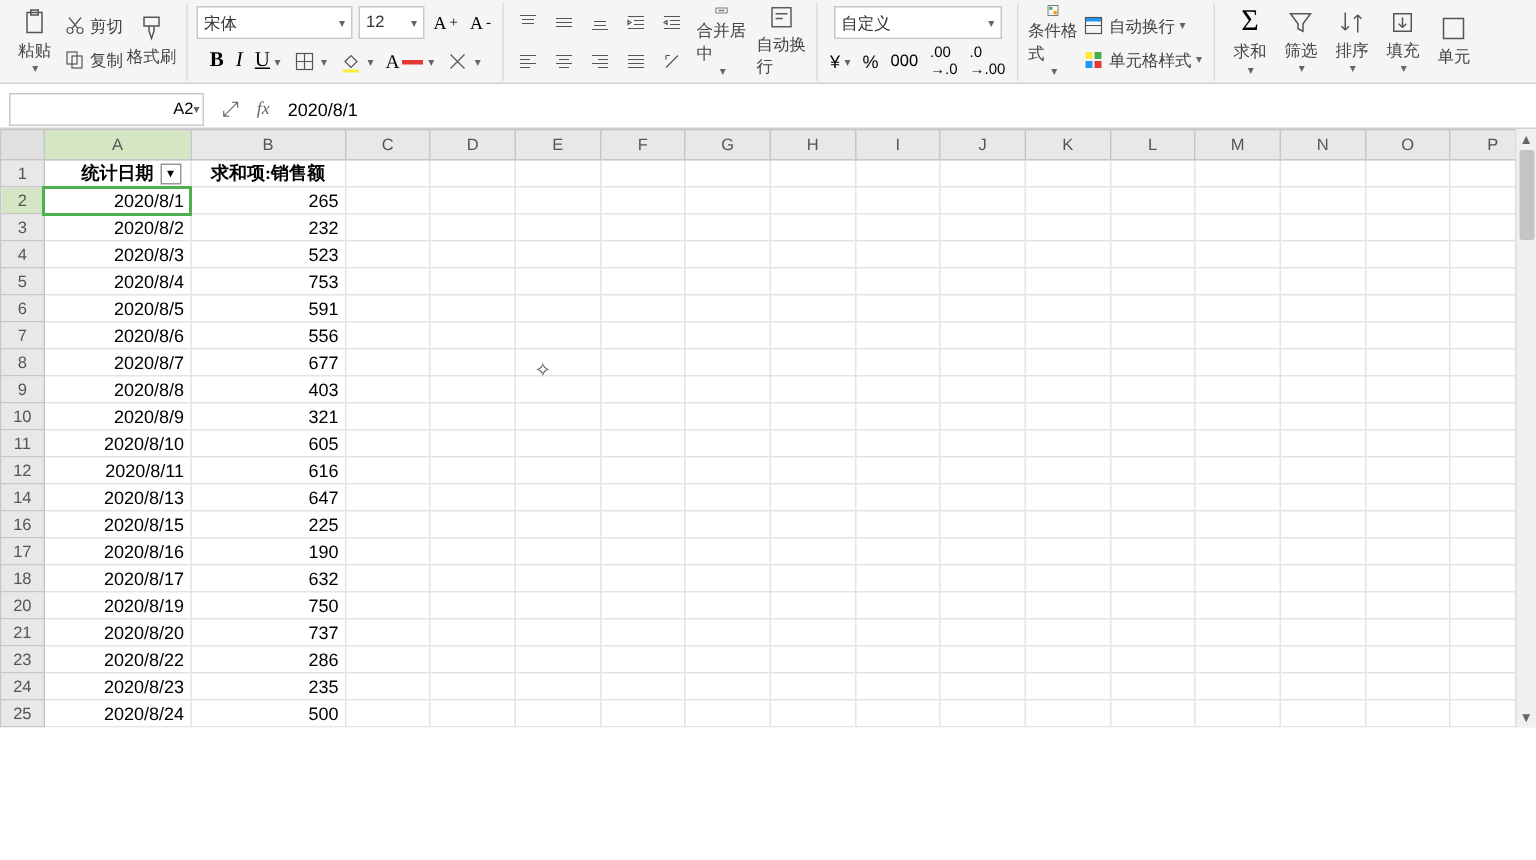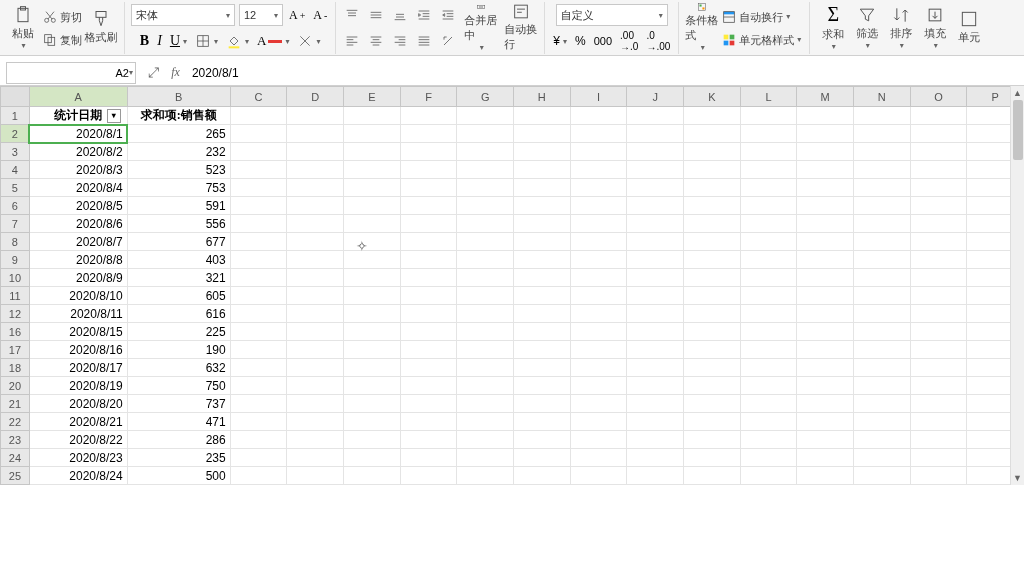--- a/index.html
+++ b/index.html
@@ -581,20 +581,39 @@
           <td></td>
           <td></td>
           <td></td>
           <td></td>
           <td></td>
           <td></td>
           <td></td>
           <td></td>
         </tr>
         <tr>
+          <td class="rowhdr">14</td>
+          <td class="date">2020/8/13</td>
+          <td>647</td>
+          <td></td>
+          <td></td>
+          <td></td>
+          <td></td>
+          <td></td>
+          <td></td>
+          <td></td>
+          <td></td>
+          <td></td>
+          <td></td>
+          <td></td>
+          <td></td>
+          <td></td>
+          <td></td>
+        </tr>
+        <tr>
           <td class="rowhdr">16</td>
           <td class="date">2020/8/15</td>
           <td>225</td>
           <td></td>
           <td></td>
           <td></td>
           <td></td>
           <td></td>
           <td></td>
           <td></td>
@@ -660,39 +679,20 @@
           <td></td>
           <td></td>
           <td></td>
           <td></td>
           <td></td>
         </tr>
         <tr>
           <td class="rowhdr">21</td>
           <td class="date">2020/8/20</td>
           <td>737</td>
-          <td></td>
-          <td></td>
-          <td></td>
-          <td></td>
-          <td></td>
-          <td></td>
-          <td></td>
-          <td></td>
-          <td></td>
-          <td></td>
-          <td></td>
-          <td></td>
-          <td></td>
-          <td></td>
-        </tr>
-        <tr>
-          <td class="rowhdr">22</td>
-          <td class="date">2020/8/21</td>
-          <td>471</td>
           <td></td>
           <td></td>
           <td></td>
           <td></td>
           <td></td>
           <td></td>
           <td></td>
           <td></td>
           <td></td>
           <td></td>

